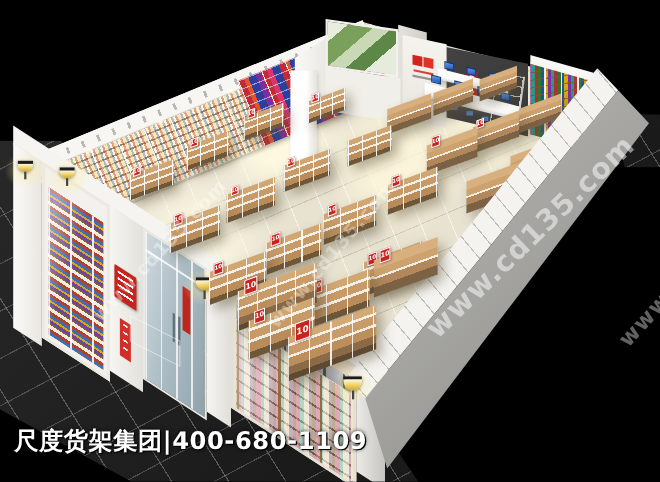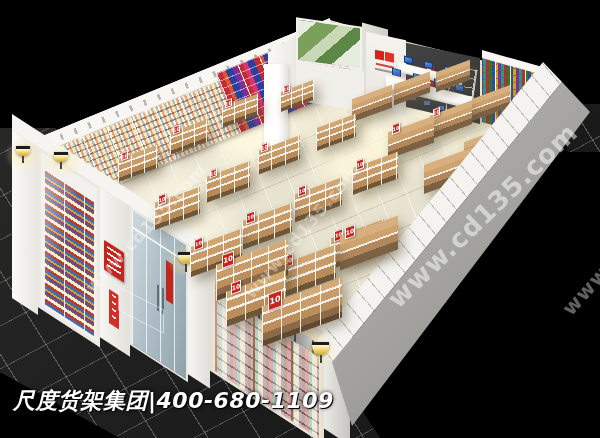--- a/index.html
+++ b/index.html
@@ -179,21 +179,21 @@
     background:#f4f3ef;
     background-image:repeating-linear-gradient(50deg, rgba(0,0,0,.22) 0 1px, transparent 1px 16px);}
   .rwface{left:0;top:0;width:600px;height:438px;z-index:36;
     clip-path:polygon(562px 82px,590px 112px,352px 426px,332px 362px);
     background:linear-gradient(135deg,#dcdbd7 5%,#b9b8b4 45%,#8f8f8c 90%);}
 
   
   .wm{color:rgba(255,255,255,.38);font-weight:bold;letter-spacing:1px;white-space:nowrap;
     transform-origin:0 50%;z-index:60;}
   .caption{left:13px;top:386px;z-index:62;color:#fff;font-weight:bold;font-size:22px;
-    letter-spacing:.5px;text-shadow:1px 1px 0 #000, 0 0 4px rgba(0,0,0,.9);white-space:nowrap;font-style:italic;}
+    letter-spacing:.5px;text-shadow:1px 1px 0 #000, 0 0 4px rgba(0,0,0,.9);white-space:nowrap;}
 </style>
 </head>
 <body>
 
 <div class="scene">
 
   <div class="tiles tiles-main"></div>
   <div class="tiles tiles-tr"></div>
 
   <div class="floor"></div>

